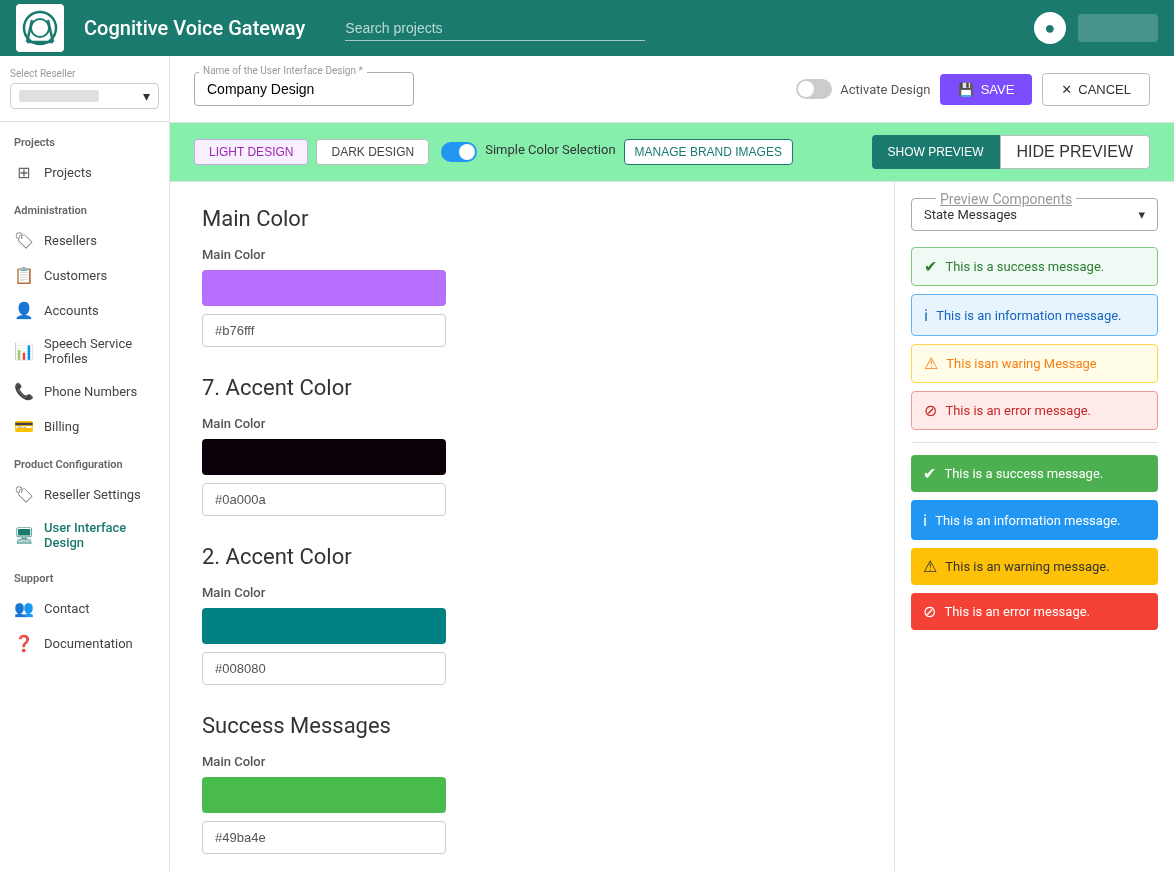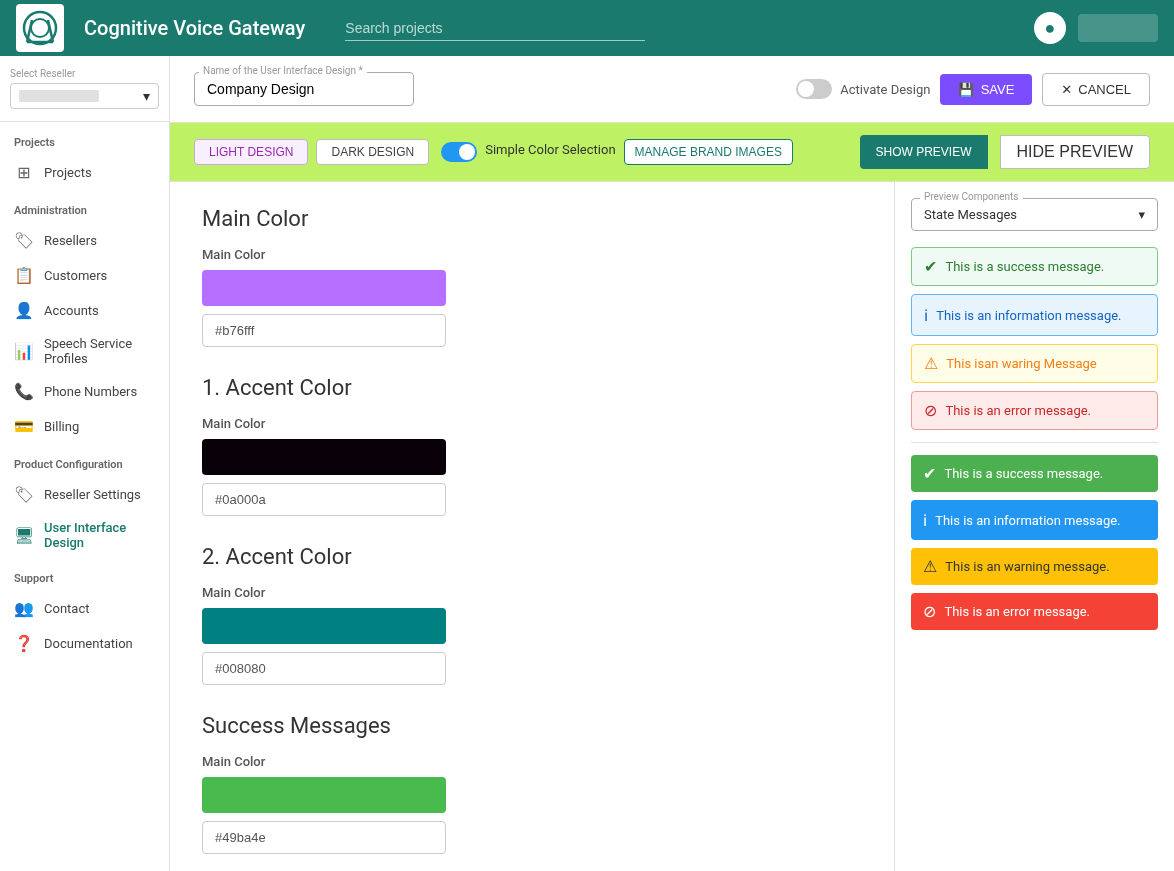--- a/index.html
+++ b/index.html
@@ -202,21 +202,21 @@
       border: 1px solid #bbb;
       padding: 8px 18px;
       border-radius: 4px;
       cursor: pointer;
       display: flex; align-items: center; gap: 6px;
       font-size: 13px;
     }
 
     
     .tab-bar {
-      background: #bef264;
+      background: #86efac;
       padding: 12px 24px;
       border-bottom: 1px solid #e0e0e0;
       display: flex;
       align-items: center;
       gap: 8px;
     }
     .tab-light {
       padding: 5px 14px;
       border: 1px solid #c8a8e8;
       border-radius: 4px;
@@ -261,21 +261,21 @@
       background: white;
       padding: 5px 10px;
       border-radius: 4px;
       font-size: 12px;
       cursor: pointer;
     }
 
     .preview-buttons {
       margin-left: auto;
       display: flex;
-      gap: 12px;
+      gap: 0;
     }
     .btn-show-preview {
       background: #1a7a6e;
       color: white;
       border: none;
       padding: 7px 16px;
       font-size: 12px;
       cursor: pointer;
       border-radius: 4px 0 0 4px;
     }
@@ -340,25 +340,26 @@
     
     .preview-dropdown-wrapper {
       position: relative;
       border: 1px solid #aaa;
       border-radius: 4px;
       padding: 8px 12px;
       margin-bottom: 16px;
     }
     .preview-dropdown-label {
       position: absolute;
-      top: -8px; left: 8px;
-      background: white;
-      font-size: 10px;
+      top: -8px; left: 24px;
+      background: white;
+      font-size: 14px;
       color: #999;
       padding: 0 4px;
+      text-decoration: underline;
     }
     .preview-dropdown-value {
       font-size: 13px;
       display: flex;
       align-items: center;
       justify-content: space-between;
       cursor: pointer;
     }
 
     
@@ -530,21 +531,21 @@
         <div>
           <h2 class="section-title">Main Color</h2>
           <div class="color-block">
             <div class="subsection-title">Main Color</div>
             <div class="color-swatch" style="background:#b76fff;"></div>
             <input class="color-value-input" type="text" value="#b76fff" style="">
           </div>
         </div>
 
         <div>
-          <h2 class="section-title">1. Accent Color</h2>
+          <h2 class="section-title">7. Accent Color</h2>
           <div class="color-block">
             <div class="subsection-title">Main Color</div>
             <div class="color-swatch" style="background:#0a000a;"></div>
             <input class="color-value-input" type="text" value="#0a000a" style="">
           </div>
         </div>
 
         <div>
           <h2 class="section-title">2. Accent Color</h2>
           <div class="color-block">

